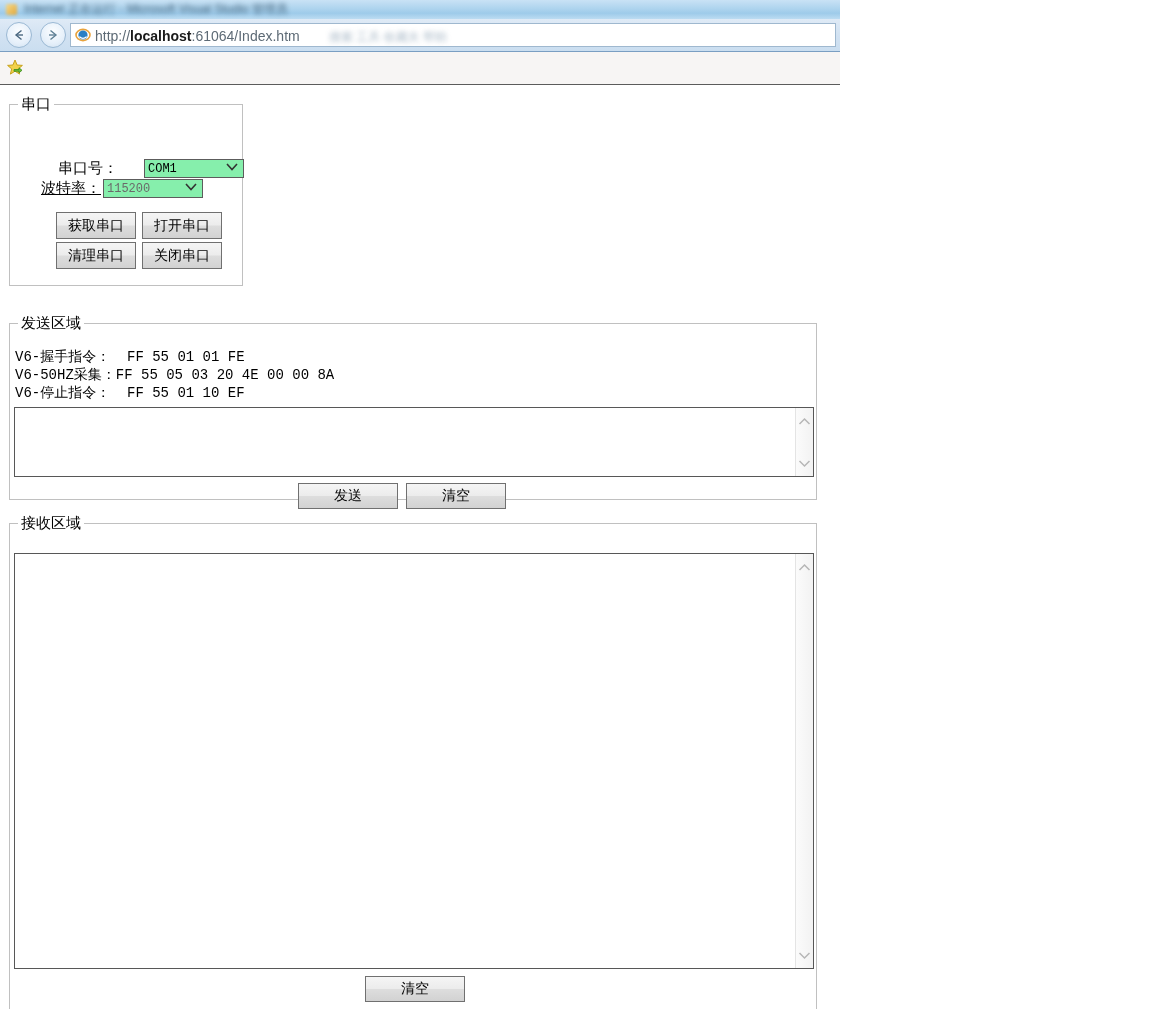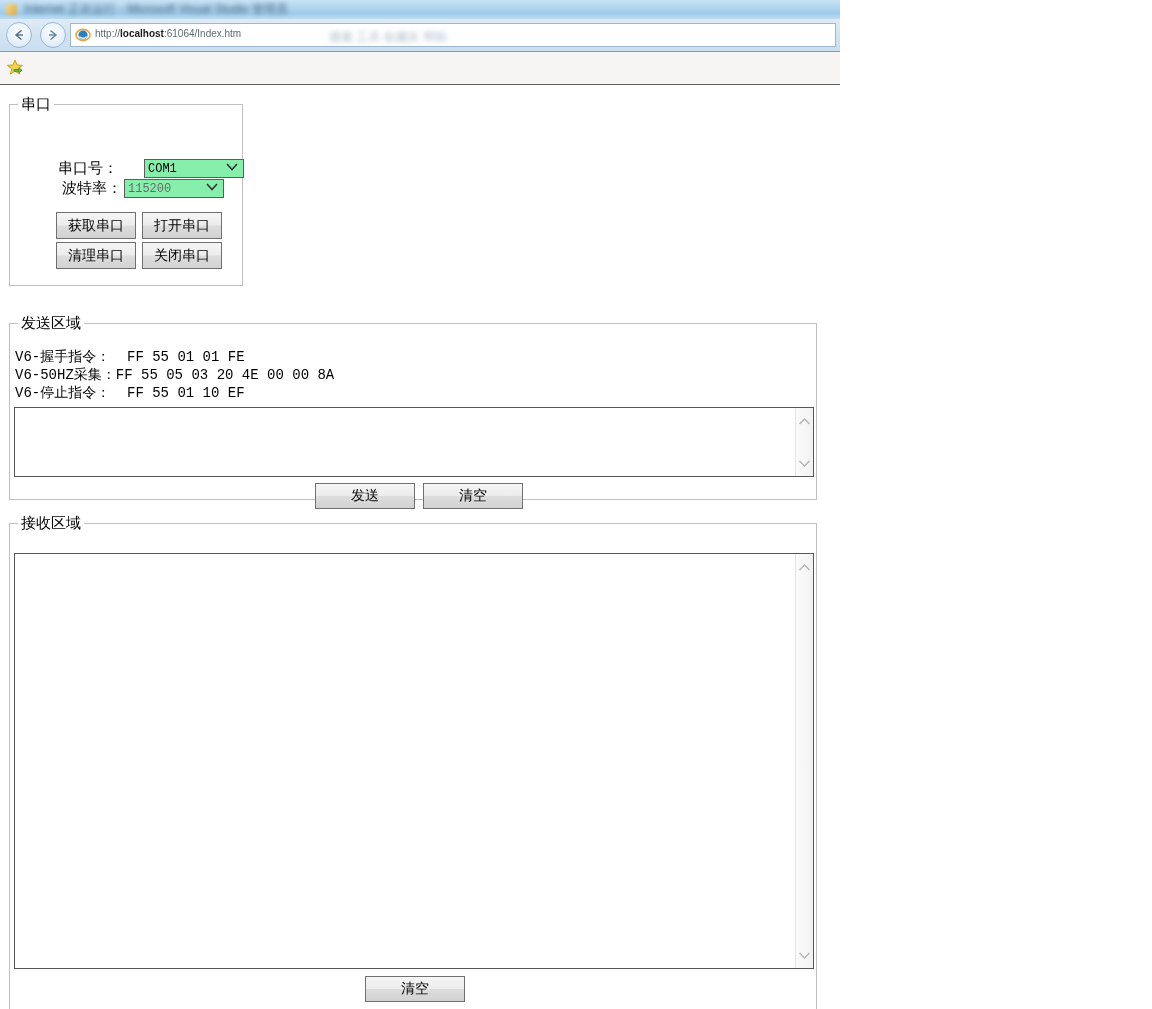--- a/index.html
+++ b/index.html
@@ -75,21 +75,21 @@
     box-sizing: border-box;
   }
   .ie-icon {
     position: absolute;
     left: 4px; top: 3px;
     width: 16px; height: 16px;
   }
   .url-text {
     position: absolute;
     left: 24px; top: 4px;
-    font-size: 10px;
+    font-size: 14px;
     color: #5d6a75;
     white-space: nowrap;
   }
   .url-text b { color: #1a1a1a; font-weight: bold; }
   .url-blur {
     position: absolute;
     left: 258px; top: 5px;
     font-size: 12px;
     color: #8fa4b6;
     white-space: nowrap;
@@ -150,21 +150,21 @@
   }
   .field-row .lbl {
     font-family: "Liberation Serif", serif;
     font-size: 15px;
     color: #000;
     text-align: right;
     width: 66px;
     margin-right: 2px;
   }
   #row-port { left: 42px; top: 44px; gap: 24px; }
-  #row-baud { left: 46px; top: 64px; }
+  #row-baud { left: 25px; top: 64px; text-decoration: underline; }
   select.combo {
     width: 100px;
     height: 19px;
     font-family: "Liberation Mono", monospace;
     font-size: 12px;
     color: #000;
     background: #86efac;
     border: 1px solid #5c5c5c;
     border-radius: 0;
     padding: 0 0 0 3px;
@@ -259,21 +259,21 @@
   .scroll .arr.down { bottom: 4px; }
 
   .btn-center {
     position: absolute;
     display: flex;
   }
   .btn-center button.winbtn {
     height: 26px;
   }
   #send-actions {
-    left: 305px; top: 150px;
+    left: 288px; top: 150px;
   }
   #send-actions .winbtn { width: 100px; }
   #send-actions .winbtn + .winbtn { margin-left: 8px; }
 
   
   #recv-box {
     left: 9px; top: 428px;
     width: 808px; height: 497px;
   }
   #recv-actions {

